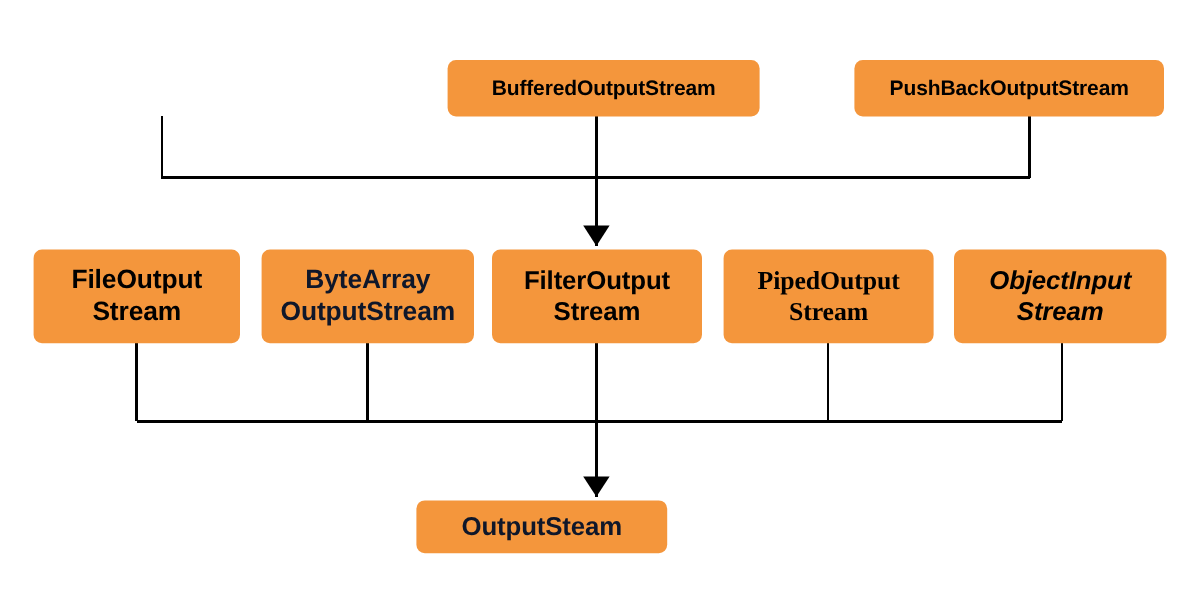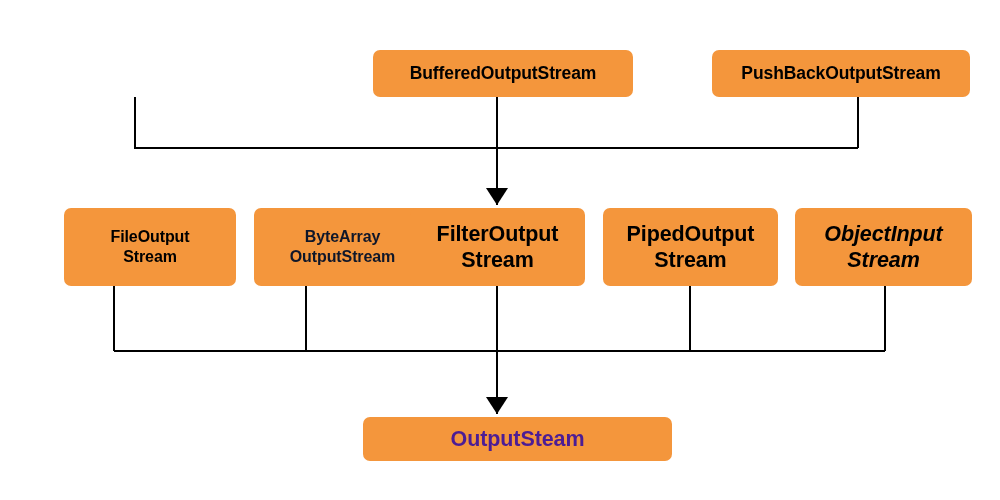--- a/index.html
+++ b/index.html
@@ -40,22 +40,21 @@
     line-height: 1.22;
     letter-spacing: -0.1px;
     padding: 0 6px;
     white-space: pre-line;
     z-index: 2;
   }
   .node.tier-top {
     font-size: 17.5px;
   }
   .node.tier-mid-small {
-    font-size: 16px;
-    margin-left: 36px;
+    font-size: 22px;
   }
   .node.tier-mid-large {
     font-size: 21.5px;
   }
   .node.tier-bottom {
     font-size: 21.5px;
   }
 </style>
 </head>
 <body>
@@ -80,18 +79,18 @@
     </svg>
 
     <div class="node tier-top" style="left: 373px; top: 50px; width: 260px; height: 47px; background: rgb(244, 150, 60); color: rgb(0, 0, 0);">BufferedOutputStream</div>
     <div class="node tier-top" style="left: 712px; top: 50px; width: 258px; height: 47px; background: rgb(244, 150, 60); color: rgb(0, 0, 0);">PushBackOutputStream</div>
     <div class="node tier-mid-small" style="left: 28px; top: 208px; width: 172px; height: 78px; background: rgb(244, 150, 60); color: rgb(0, 0, 0);">FileOutput
 Stream</div>
     <div class="node tier-mid-small" style="left: 218px; top: 208px; width: 177px; height: 78px; background: rgb(244, 150, 60); color: #0f172a;">ByteArray
 OutputStream</div>
     <div class="node tier-mid-large" style="left: 410px; top: 208px; width: 175px; height: 78px; background: rgb(244, 150, 60); color: rgb(0, 0, 0);">FilterOutput
 Stream</div>
-    <div class="node tier-mid-large" style="left: 603px; top: 208px; width: 175px; height: 78px; background: rgb(244, 150, 60); color: rgb(0, 0, 0);">PipedOutput
+    <div class="node tier-mid-large" style="left: 603px; top: 208px; width: 175px; height: 78px; background: rgb(244, 150, 60); color: rgb(0, 0, 0); font-family: Liberation Serif, serif;">PipedOutput
 Stream</div>
     <div class="node tier-mid-large" style="left: 795px; top: 208px; width: 177px; height: 78px; background: rgb(244, 150, 60); color: rgb(0, 0, 0); font-style: italic;">ObjectInput
 Stream</div>
-    <div class="node tier-bottom" style="left: 363px; top: 417px; width: 309px; height: 44px; background: rgb(244, 150, 60); color: #4c1d95;">OutputSteam</div>
+    <div class="node tier-bottom" style="left: 347px; top: 417px; width: 209px; height: 44px; background: rgb(244, 150, 60); color: #0f172a;">OutputSteam</div>
   </div>
 
 </body></html>

